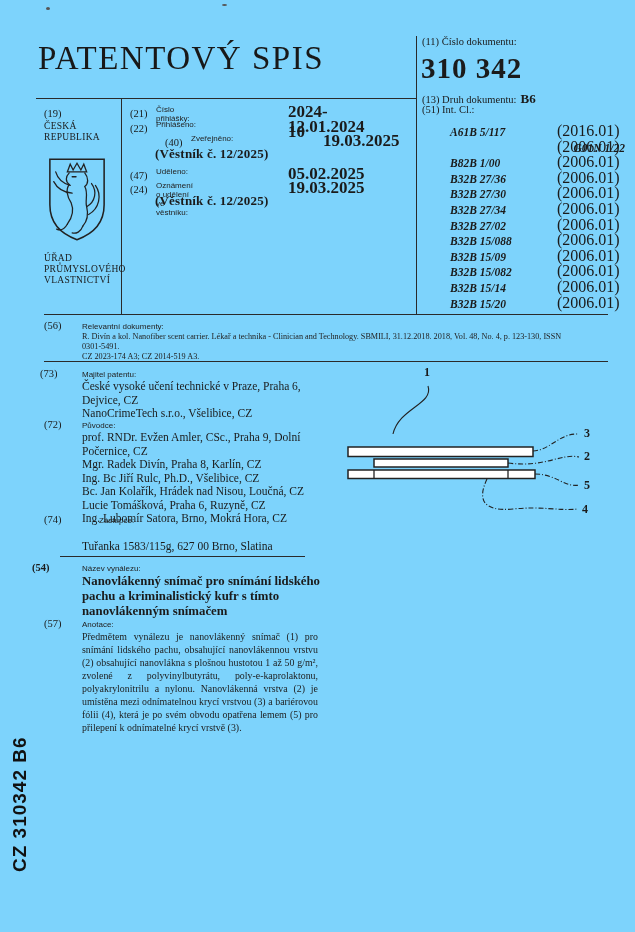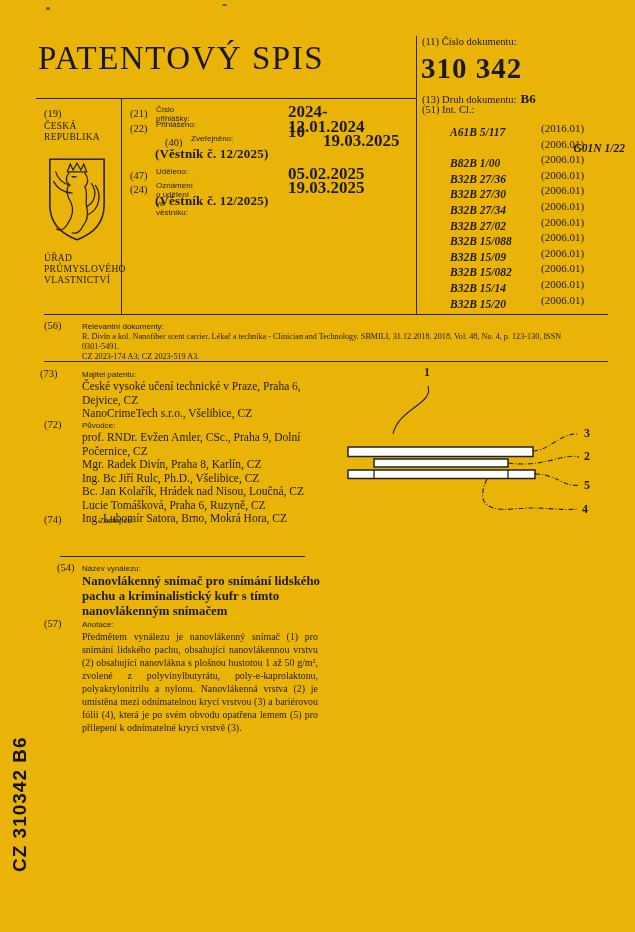--- a/index.html
+++ b/index.html
@@ -1,37 +1,37 @@
 <!DOCTYPE html>
 <html><head>
 <meta charset="utf-8">
 <style>
   html,body{margin:0;padding:0;background:#e8e8e8;}
   .page{
-    position:relative;width:635px;height:932px;background:#eab308;
+    position:relative;width:635px;height:932px;background:#7dd3fc;
     margin:0 auto;overflow:hidden;color:#1b1b1b;
     font-family:"Liberation Serif",serif;
   }
   .abs{position:absolute;}
   .serif{font-family:"Liberation Serif",serif;}
   .hline{position:absolute;border-top:1.6px solid #2a2a2a;height:0;}
   .vline{position:absolute;border-left:1.4px solid #2a2a2a;width:0;}
   .doc-title{font-size:33px;letter-spacing:1.5px;color:#181818;}
   .side-code{
     position:absolute;left:9px;top:872px;transform:rotate(-90deg);
     transform-origin:0 0;font-family:"Liberation Sans",sans-serif;
     font-weight:bold;font-size:19px;letter-spacing:1px;color:#111;white-space:nowrap;
   }
   .small-label{font-family:"Liberation Sans",sans-serif;font-size:8px;color:#222;}
   .sec-num{font-size:10.5px;color:#1b1b1b;}
   .field-code{font-size:10.5px;}
   .field-val{font-weight:bold;font-size:17px;}
   .vestnik{font-weight:bold;font-size:13px;letter-spacing:0.2px;}
   .intcl-code{font-weight:bold;font-style:italic;font-size:11.5px;}
-  .intcl-year{font-size:11px;}
+  .intcl-year{font-size:16px;margin-left:16px;}
   .body-line{font-size:11.5px;line-height:13.5px;white-space:nowrap;}
   .cite-line{font-size:8.2px;line-height:10px;white-space:nowrap;color:#222;}
   .title-line{font-weight:bold;font-size:12.8px;line-height:15px;white-space:nowrap;}
   .abstract{font-size:9.9px;line-height:13px;text-align:justify;color:#1d1d1d;}
   .docnum{font-weight:bold;font-size:29px;letter-spacing:1px;}
   .fig-label{position:absolute;font-weight:bold;font-size:12px;font-family:"Liberation Serif",serif;}
   .caps{letter-spacing:0.3px;}
   .speck{position:absolute;background:#555;border-radius:50%;}
 </style>
 </head>
@@ -125,45 +125,46 @@
     <div style="position:relative;height:15.6px;"><span class="intcl-code serif">B32B 15/09</span><span class="intcl-year serif" style="position:absolute;left:91px;">(2006.01)</span></div>
     <div style="position:relative;height:15.6px;"><span class="intcl-code serif">B32B 15/082</span><span class="intcl-year serif" style="position:absolute;left:91px;">(2006.01)</span></div>
     <div style="position:relative;height:15.6px;"><span class="intcl-code serif">B32B 15/14</span><span class="intcl-year serif" style="position:absolute;left:91px;">(2006.01)</span></div>
     <div style="position:relative;height:15.6px;"><span class="intcl-code serif">B32B 15/20</span><span class="intcl-year serif" style="position:absolute;left:91px;">(2006.01)</span></div>
   </div>
 
   <div class="abs sec-num serif" style="left:44px;top:320px;">(56)</div>
   <div class="abs small-label" style="left:82px;top:322px;">Relevantní dokumenty:</div>
   <div class="abs cite-line serif" style="left:82px;top:332px;">R. Divín a kol. Nanofiber scent carrier. Lékař a technika - Clinician and Technology. SBMILI, 31.12.2018. 2018, Vol. 48, No. 4, p. 123-130, ISSN</div>
   <div class="abs cite-line serif" style="left:82px;top:342px;">0301-5491.</div>
-  <div class="abs cite-line serif" style="left:82px;top:352px;">CZ 2023-174 A3; CZ 2023-519 A3.</div>
+  <div class="abs cite-line serif" style="left:82px;top:352px;">CZ 2023-174 A3; CZ 2014-519 A3.</div>
   <div class="hline" style="left:44px;top:361px;width:564px;border-top-width:1.3px;"></div>
 
   <div class="abs sec-num serif" style="left:40px;top:368px;">(73)</div>
   <div class="abs small-label" style="left:82px;top:370px;">Majitel patentu:</div>
   <div class="abs body-line serif" style="left:82px;top:380px;">České vysoké učení technické v Praze, Praha 6,</div>
   <div class="abs body-line serif" style="left:82px;top:393.5px;">Dejvice, CZ</div>
   <div class="abs body-line serif" style="left:82px;top:407px;">NanoCrimeTech s.r.o., Všelibice, CZ</div>
 
   <div class="abs sec-num serif" style="left:44px;top:419px;">(72)</div>
   <div class="abs small-label" style="left:82px;top:421px;">Původce:</div>
   <div class="abs body-line serif" style="left:82px;top:431px;">prof. RNDr. Evžen Amler, CSc., Praha 9, Dolní</div>
   <div class="abs body-line serif" style="left:82px;top:444.5px;">Počernice, CZ</div>
   <div class="abs body-line serif" style="left:82px;top:458px;">Mgr. Radek Divín, Praha 8, Karlín, CZ</div>
   <div class="abs body-line serif" style="left:82px;top:471.5px;">Ing. Bc Jiří Rulc, Ph.D., Všelibice, CZ</div>
   <div class="abs body-line serif" style="left:82px;top:485px;">Bc. Jan Kolařík, Hrádek nad Nisou, Loučná, CZ</div>
   <div class="abs body-line serif" style="left:82px;top:498.5px;">Lucie Tomášková, Praha 6, Ruzyně, CZ</div>
   <div class="abs body-line serif" style="left:82px;top:512px;">Ing. Lubomír Satora, Brno, Mokrá Hora, CZ</div>
 
   <div class="abs sec-num serif" style="left:44px;top:514px;">(74)</div>
   <div class="abs small-label" style="left:82px;top:516px;margin-left:17px;">Zástupce:</div>
+  <div class="abs body-line serif" style="left:82px;top:539.5px;">Tuřanka 1583/115g, 627 00 Brno, Slatina</div>
 
   <div class="hline" style="left:60px;top:556px;width:245px;border-top-width:1.3px;"></div>
 
-  <div class="abs sec-num serif" style="left:57px;top:562px;">(54)</div>
+  <div class="abs sec-num serif" style="left:32px;top:562px;font-weight:bold;">(54)</div>
   <div class="abs small-label" style="left:82px;top:564px;">Název vynálezu:</div>
   <div class="abs title-line serif" style="left:82px;top:574px;">Nanovlákenný snímač pro snímání lidského</div>
   <div class="abs title-line serif" style="left:82px;top:589px;">pachu a kriminalistický kufr s tímto</div>
   <div class="abs title-line serif" style="left:82px;top:604px;">nanovlákenným snímačem</div>
 
   <div class="abs sec-num serif" style="left:44px;top:618px;">(57)</div>
   <div class="abs small-label" style="left:82px;top:620px;">Anotace:</div>
   <div class="abs abstract serif" style="left:82px;top:630px;width:236px;">Předmětem vynálezu je nanovlákenný snímač (1) pro snímání lidského pachu, obsahující nanovlákennou vrstvu (2) obsahující nanovlákna s plošnou hustotou 1 až 50 g/m², zvolené z polyvinylbutyrátu, poly-e-kaprolaktonu, polyakrylonitrilu a nylonu. Nanovlákenná vrstva (2) je umístěna mezi odnímatelnou krycí vrstvou (3) a bariérovou fólii (4), která je po svém obvodu opatřena lemem (5) pro přilepení k odnímatelné krycí vrstvě (3).</div>
 
   <div class="abs" style="left:335px;top:362px;width:290px;height:160px;">

